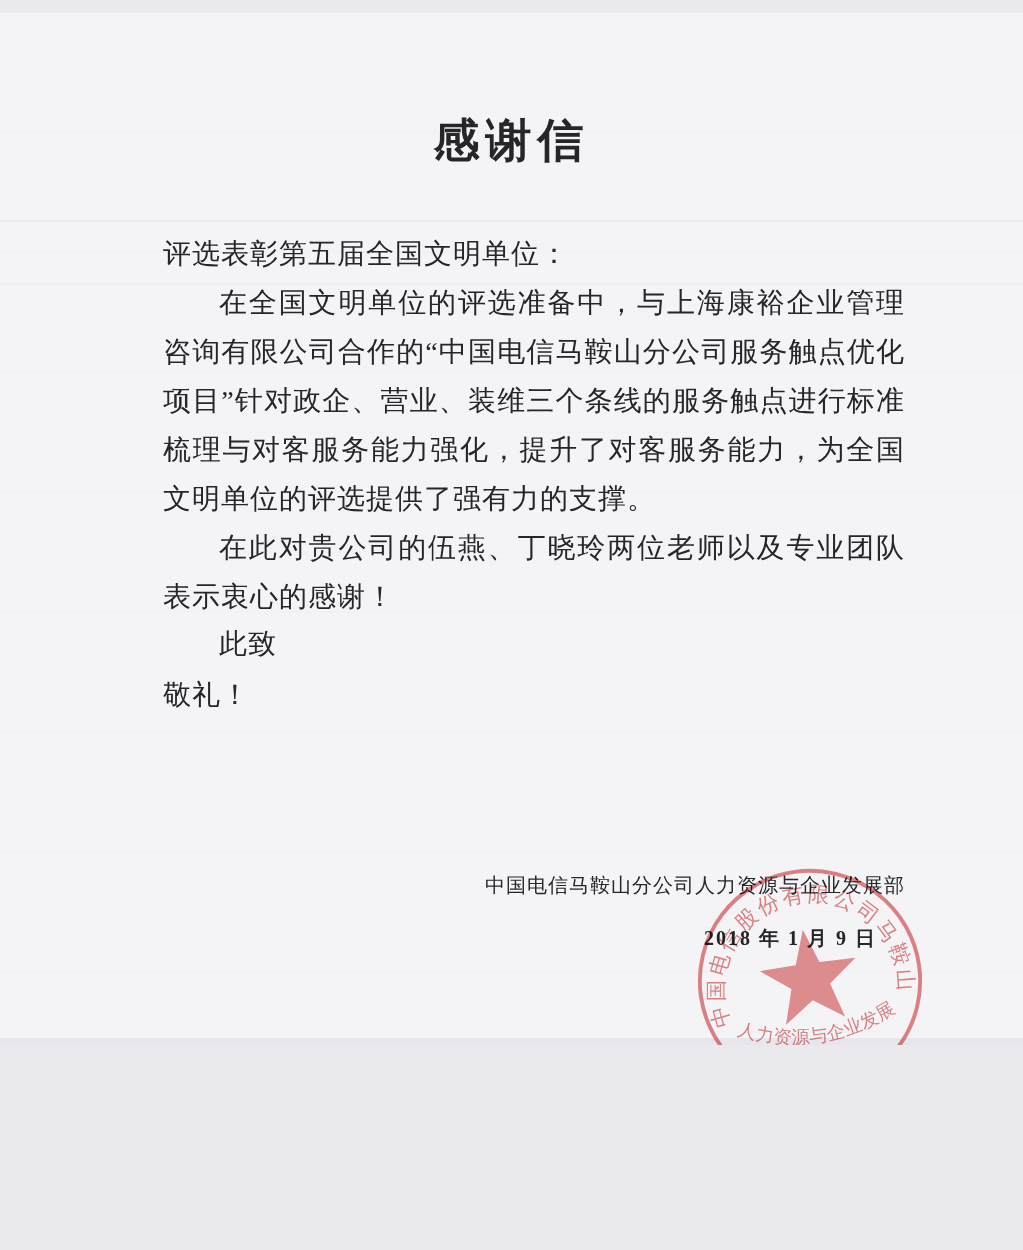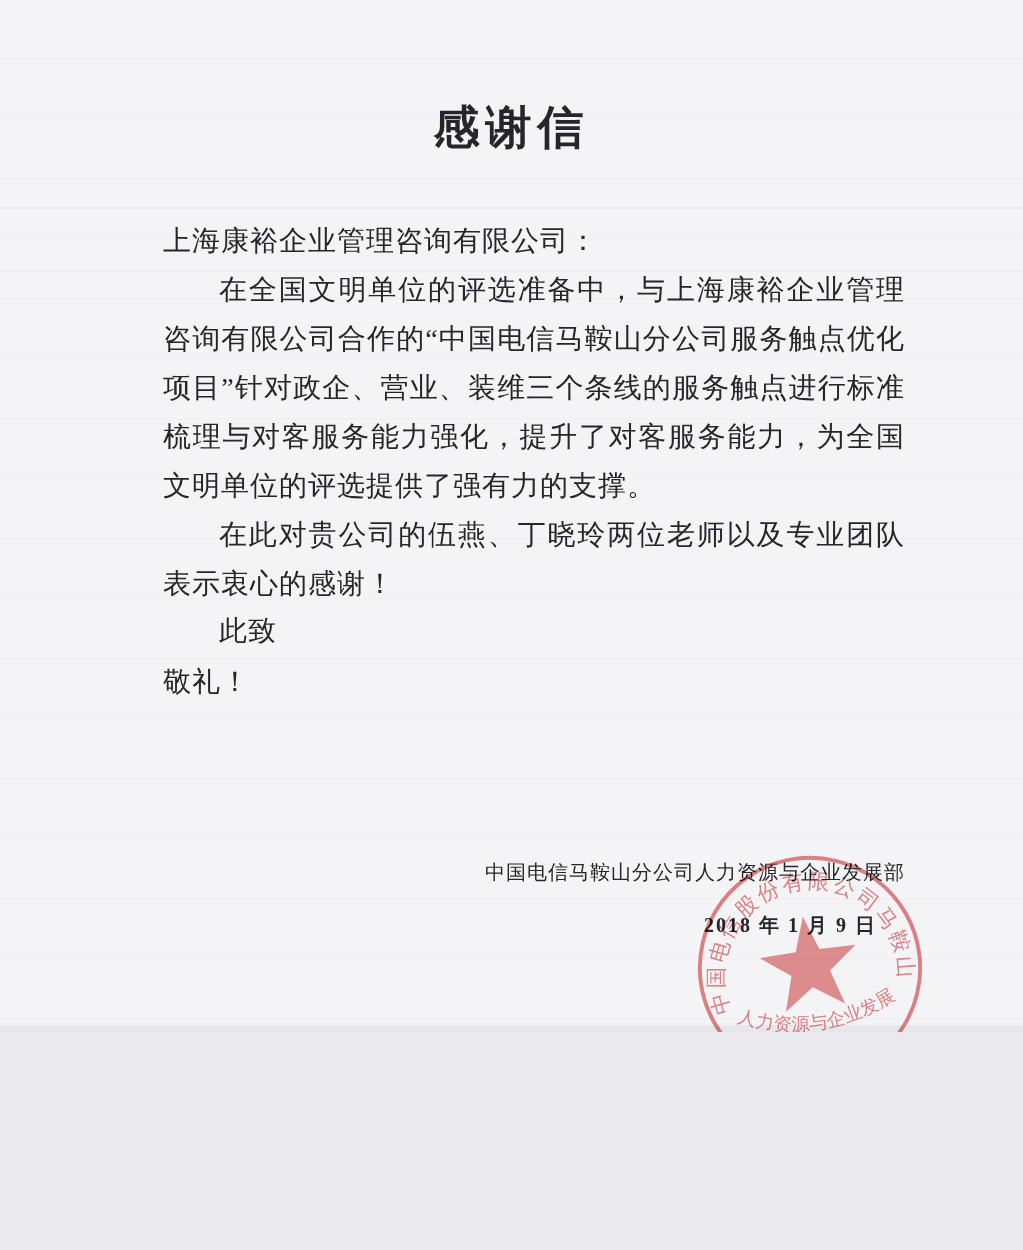--- a/index.html
+++ b/index.html
@@ -4,21 +4,21 @@
 <style>
   html, body {
     margin: 0;
     padding: 0;
     background: #e9e9ee;
   }
   .page {
     position: relative;
     width: 1023px;
     height: 1032px;
-    margin: 0 auto;
+    margin: 13px auto;
     background:
       repeating-linear-gradient(180deg,
         rgba(255,255,255,0) 0px,
         rgba(255,255,255,0) 58px,
         rgba(205,205,220,0.12) 59px,
         rgba(255,255,255,0) 60px),
       #f4f4f7;
     overflow: hidden;
     font-family: "Liberation Serif", "DejaVu Serif", serif;
     color: #26262a;
@@ -107,21 +107,21 @@
 <div class="page">
 
   <div class="scan-band b1"></div>
   <div class="scan-band b2"></div>
   <div class="scan-band b3"></div>
   <div class="bottom-edge"></div>
 
   <div class="title">感谢信</div>
 
   <div class="letter-body">
-    <p class="greeting">上海康裕企业管理咨询有限公司：</p>
+    <p class="greeting">评选表彰第五届全国文明单位：</p>
     <p class="indent">在全国文明单位的评选准备中，与上海康裕企业管理咨询有限公司合作的“中国电信马鞍山分公司服务触点优化项目”针对政企、营业、装维三个条线的服务触点进行标准梳理与对客服务能力强化，提升了对客服务能力，为全国文明单位的评选提供了强有力的支撑。</p>
     <p class="indent">在此对贵公司的伍燕、丁晓玲两位老师以及专业团队表示衷心的感谢！</p>
     <p class="closing-salute">此致</p>
     <p class="closing-respect">敬礼！</p>
 
     <div class="sign-block">
       <div class="signature-line">中国电信马鞍山分公司人力资源与企业发展部</div>
       <div class="date-line">2018 年 1 月 9 日</div>
     </div>
   </div>

